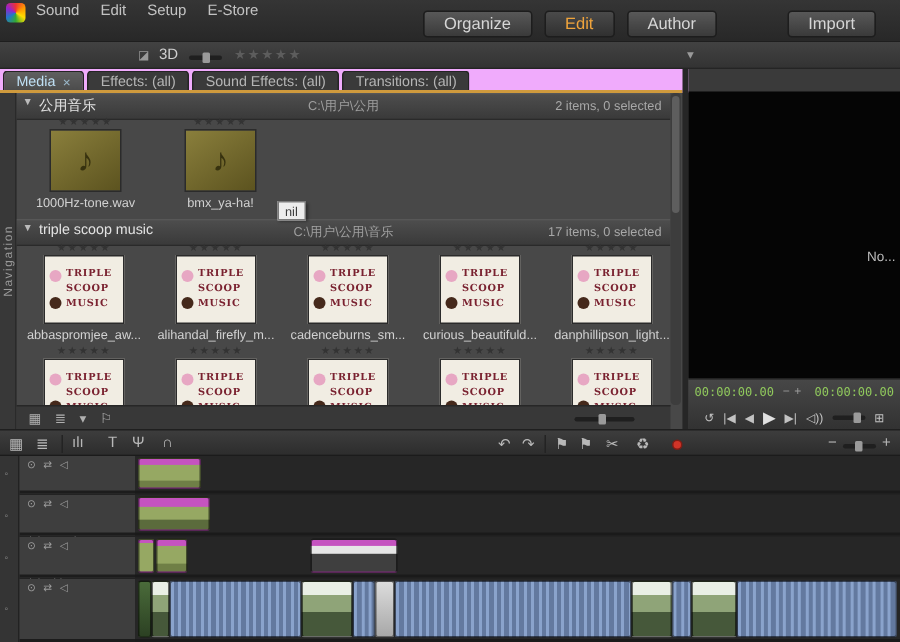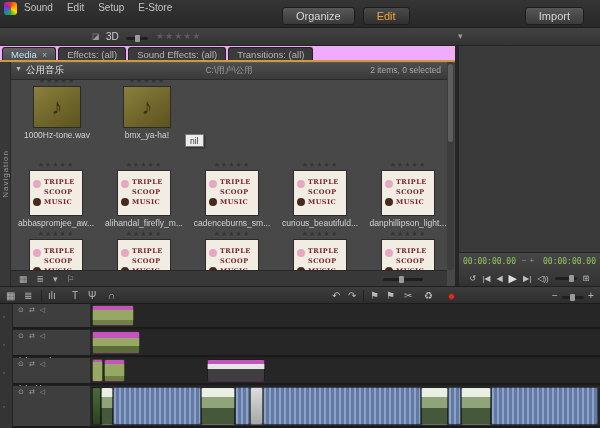--- a/index.html
+++ b/index.html
@@ -123,20 +123,21 @@
     <div id="logo"></div>
     <div id="menu">
       <span>Sound</span>
       <span>Edit</span>
       <span>Setup</span>
       <span>E-Store</span>
     </div>
     <div id="modebar">
       <div class="modebtn">Organize</div>
       <div class="modebtn active">Edit</div>
+      <div class="modebtn">Author</div>
     </div>
     <div class="modebtn" id="import-btn">Import</div>
   </div>
 
   <div id="toolbar2">
     <span id="icon3d">◪</span>
     <span id="label3d">3D</span>
     <div class="mini-slider" style="left:126px;top:9px;width:22px">
         <div class="knob" style="left:9px"></div>
       </div>
@@ -194,20 +195,26 @@
         </div>
         <div class="slot">
           <div class="stars">★★★★★</div>
           <div class="thumb-audio">
               <span>♪</span>
             </div>
           <div class="ilabel">bmx_ya-ha!</div>
         </div>
       </div>
 
+      <div class="grouphdr" style="top:84px">
+        <span class="disc">▼</span>
+        <span class="gname">triple scoop music</span>
+        <span class="gpath">C:\用户\公用\音乐</span>
+        <span class="gcount">17 items, 0 selected</span>
+      </div>
 
       <div class="slotrow" style="top:99px">
         <div class="slot2">
           <div class="stars">★★★★★</div>
           <div class="cover">
             <div class="cov-dots">
                 <span class="dot pink"></span>
                 <span class="dot brown"></span>
               </div>
             <div class="cov-txt">
@@ -366,20 +373,23 @@
         </div>
     </div>
     <div id="lib-scroll">
         <div class="thumb"></div>
       </div>
   </div>
 
   <div id="splitter"></div>
 
   <div id="rightpanel">
+    <div id="preview">
+      <span id="preview-note">No...</span>
+    </div>
     <div id="transport">
       <div id="transport-row1">
         <span class="tcode l">00:00:00.00</span>
         <span class="mid"><span>−</span><span>+</span></span>
         <span class="tcode r">00:00:00.00</span>
       </div>
       <div id="transport-row2">
         <span class="tb">↺</span>
         <span class="tb">|◀</span>
         <span class="tb">◀</span>

